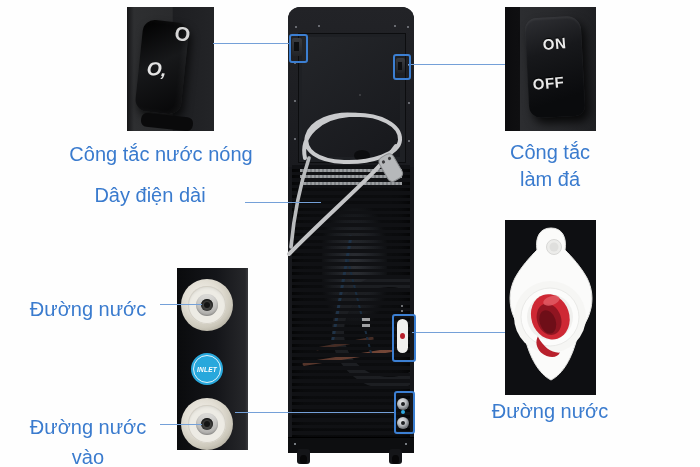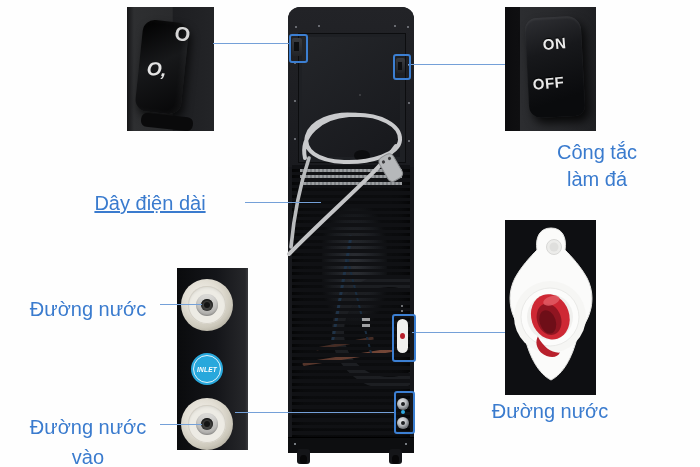--- a/index.html
+++ b/index.html
@@ -239,35 +239,36 @@
       <g transform="rotate(-18 45 99)">
         <ellipse cx="46" cy="97" rx="19" ry="23" fill="#ce2834"></ellipse>
         <path d="M28,112 C30,124 36,132 44,134 C40,139 31,136 26,128 C23,122 24,116 28,112 Z" fill="#b8202c"></path>
         <ellipse cx="44" cy="99" rx="12" ry="16" fill="#901521"></ellipse>
         <ellipse cx="42" cy="101" rx="8" ry="12" fill="#6e0e18"></ellipse>
         <ellipse cx="52" cy="82" rx="8.5" ry="4.5" fill="#e05a64" opacity="0.85"></ellipse>
       </g>
     </svg>
   </div>
 
-
-  <div class="lbl" style="left:150px;top:189px;text-decoration:underline;">
+  <div class="lbl" style="left:161px;top:140px;">Công tắc nước nóng</div>
+
+  <div class="lbl" style="left:150px;top:181px;">
     <div>Dây điện dài</div>
   </div>
 
   <div class="lbl" style="left:88px;top:294px;line-height:30px;">
     <div>Đường nước</div>
   </div>
 
   <div class="lbl" style="left:88px;top:412px;line-height:30px;">
     <div>Đường nước</div>
     <div>vào</div>
   </div>
 
-  <div class="lbl" style="left:550px;top:139px;line-height:27px;margin-left:47px;">
+  <div class="lbl" style="left:550px;top:139px;line-height:27px;">
     <div>Công tắc</div>
     <div>làm đá</div>
   </div>
 
   <div class="lbl" style="left:550px;top:397px;line-height:29px;">
     <div>Đường nước</div>
   </div>
 
 </div>
 

